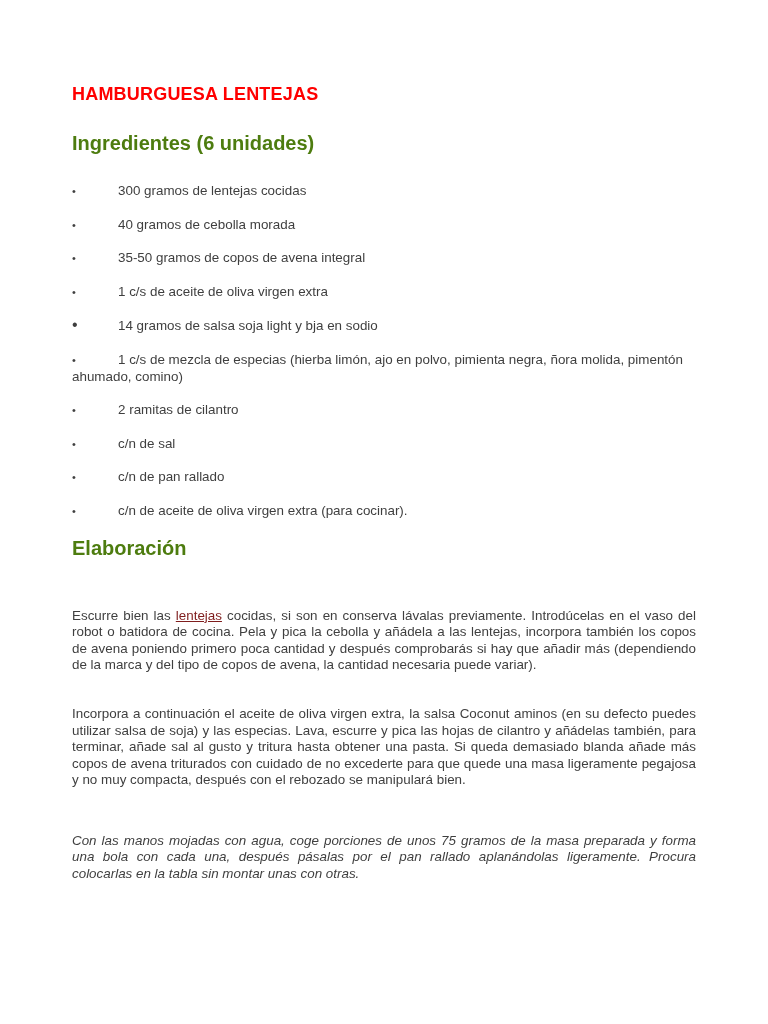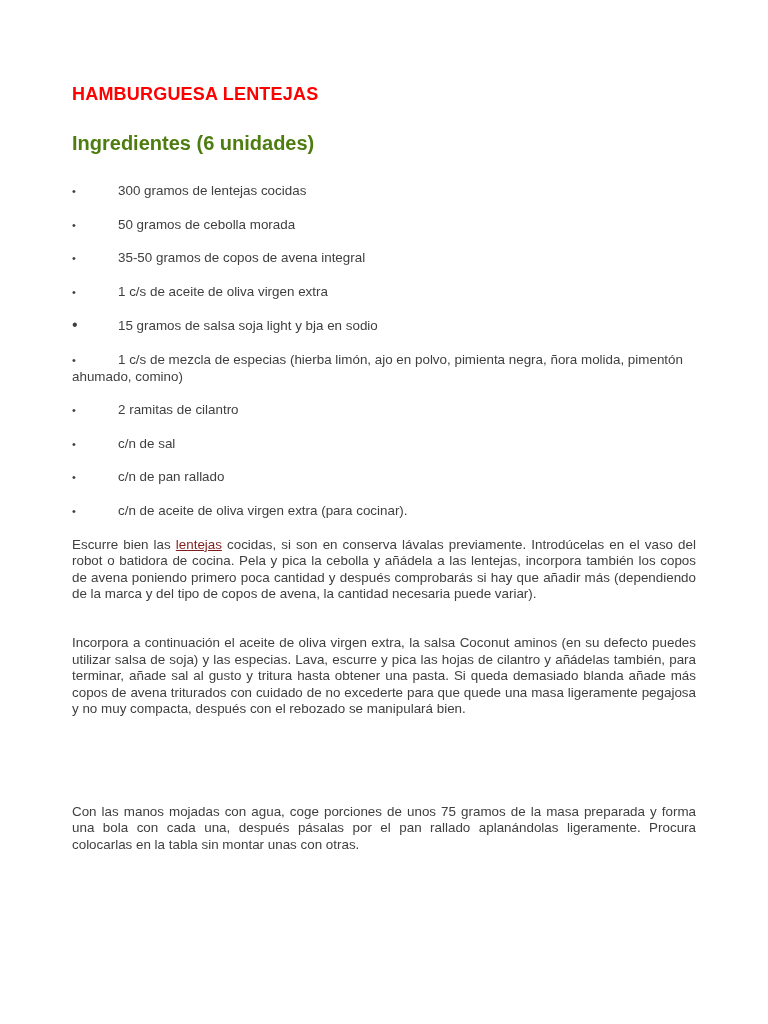--- a/index.html
+++ b/index.html
@@ -55,21 +55,22 @@
     font-size: 16px;
   }
   p.body-par {
     color: #3f3f3f;
     font-size: 13.4px;
     line-height: 16.6px;
     text-align: justify;
     margin: 0 0 32px 0;
   }
   p.last-par {
-    margin-top: 86px;
+    margin-top: 44px;
+    font-style: italic;
   }
   a.inline-link {
     color: #7f1d1d;
     text-decoration: underline;
     cursor: pointer;
   }
 </style>
 </head>
 <body>
 
@@ -77,48 +78,49 @@
 
   <h1 class="recipe-title">HAMBURGUESA LENTEJAS</h1>
 
   <h2 class="section-heading">Ingredientes (6 unidades)</h2>
 
   <ul class="ingredients">
     <li>
       <span class="bullet">•</span><span>300 gramos de lentejas cocidas</span>
     </li>
     <li>
-      <span class="bullet">•</span><span>50 gramos de cebolla morada</span>
+      <span class="bullet">•</span><span>40 gramos de cebolla morada</span>
     </li>
     <li>
       <span class="bullet">•</span><span>35-50 gramos de copos de avena integral</span>
     </li>
     <li>
       <span class="bullet">•</span><span>1 c/s de aceite de oliva virgen extra</span>
     </li>
     <li class="big-bullet">
-      <span class="bullet">•</span><span>15 gramos de salsa soja light y bja en sodio</span>
+      <span class="bullet">•</span><span>14 gramos de salsa soja light y bja en sodio</span>
     </li>
     <li>
       <span class="bullet">•</span><span>1 c/s de mezcla de especias (hierba limón, ajo en polvo, pimienta negra, ñora molida, pimentón ahumado, comino)</span>
     </li>
     <li>
       <span class="bullet">•</span><span>2 ramitas de cilantro</span>
     </li>
     <li>
       <span class="bullet">•</span><span>c/n de sal</span>
     </li>
     <li>
       <span class="bullet">•</span><span>c/n de pan rallado</span>
     </li>
     <li>
       <span class="bullet">•</span><span>c/n de aceite de oliva virgen extra (para cocinar).</span>
     </li>
   </ul>
 
+  <h2 class="section-heading elaboration-heading">Elaboración</h2>
 
   <p class="body-par"><span>Escurre bien las </span><a class="inline-link">lentejas</a><span> cocidas, si son en conserva lávalas previamente. Introdúcelas en el vaso del robot o batidora de cocina. Pela y pica la cebolla y añádela a las lentejas, incorpora también los copos de avena poniendo primero poca cantidad y después comprobarás si hay que añadir más (dependiendo de la marca y del tipo de copos de avena, la cantidad necesaria puede variar).</span></p>
 
   <p class="body-par">Incorpora a continuación el aceite de oliva virgen extra, la salsa Coconut aminos (en su defecto puedes utilizar salsa de soja) y las especias. Lava, escurre y pica las hojas de cilantro y añádelas también, para terminar, añade sal al gusto y tritura hasta obtener una pasta. Si queda demasiado blanda añade más copos de avena triturados con cuidado de no excederte para que quede una masa ligeramente pegajosa y no muy compacta, después con el rebozado se manipulará bien.</p>
 
   <p class="body-par last-par">Con las manos mojadas con agua, coge porciones de unos 75 gramos de la masa preparada y forma una bola con cada una, después pásalas por el pan rallado aplanándolas ligeramente. Procura colocarlas en la tabla sin montar unas con otras.</p>
 
 </div>
 
 </body></html>

